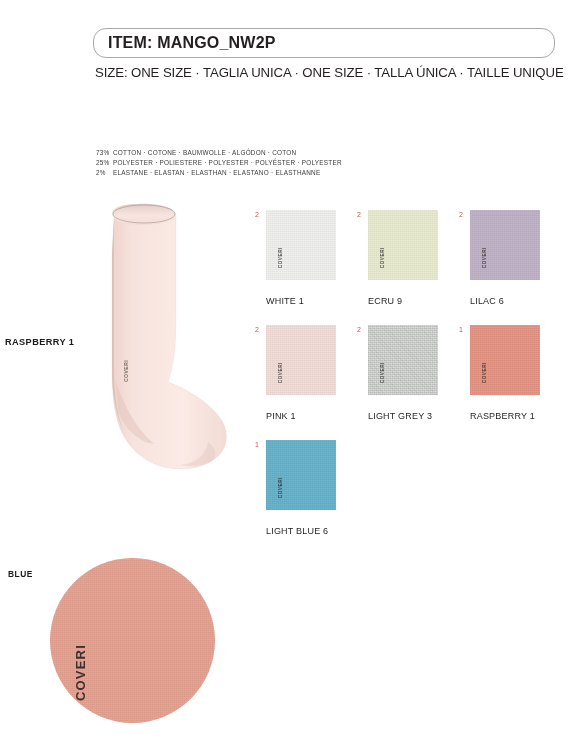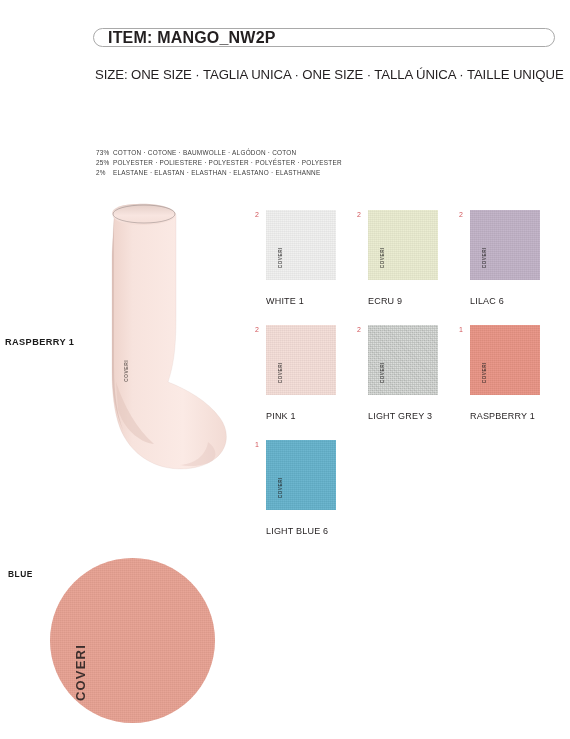--- a/index.html
+++ b/index.html
@@ -20,35 +20,35 @@
   
   .header {
     position: absolute;
     left: 93px;
     top: 28px;
     width: 462px;
   }
   .item-pill {
     border: 1px solid #a9a9a9;
     border-radius: 13px;
-    height: 19px;
+    height: 30px;
     display: flex;
     align-items: center;
     padding: 0 14px;
     box-sizing: border-box;
     background: #fff;
   }
   .item-pill .item-title {
     font-size: 16px;
     font-weight: bold;
     letter-spacing: 0.2px;
     white-space: nowrap;
   }
   .size-line {
-    margin-top: 20px;
+    margin-top: 7px;
     padding-left: 2px;
     font-size: 13.2px;
     letter-spacing: -0.1px;
     color: #231f20;
     white-space: nowrap;
   }
 
   
   .composition {
     position: absolute;

